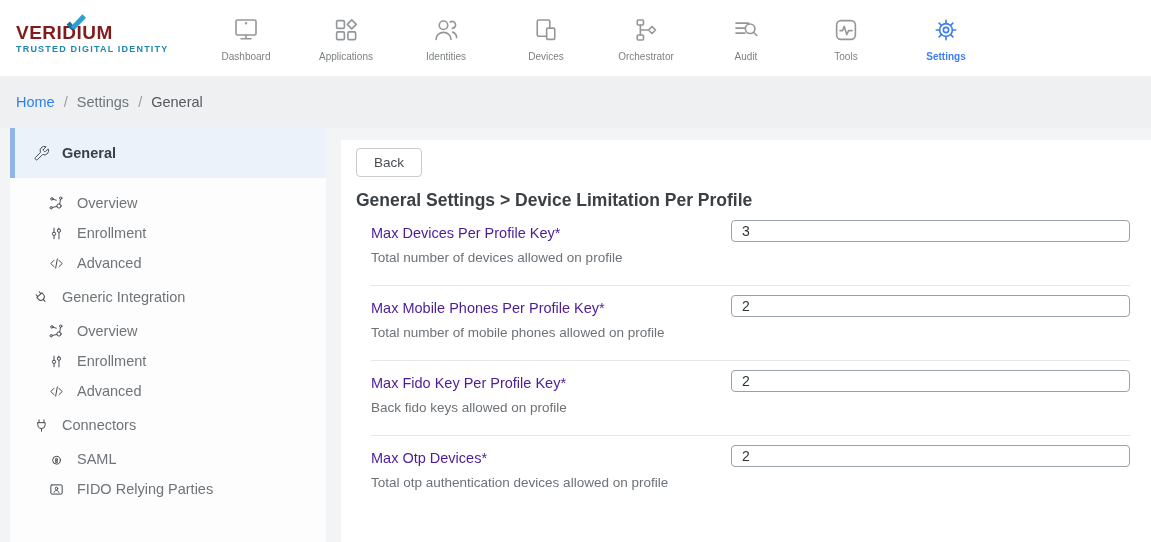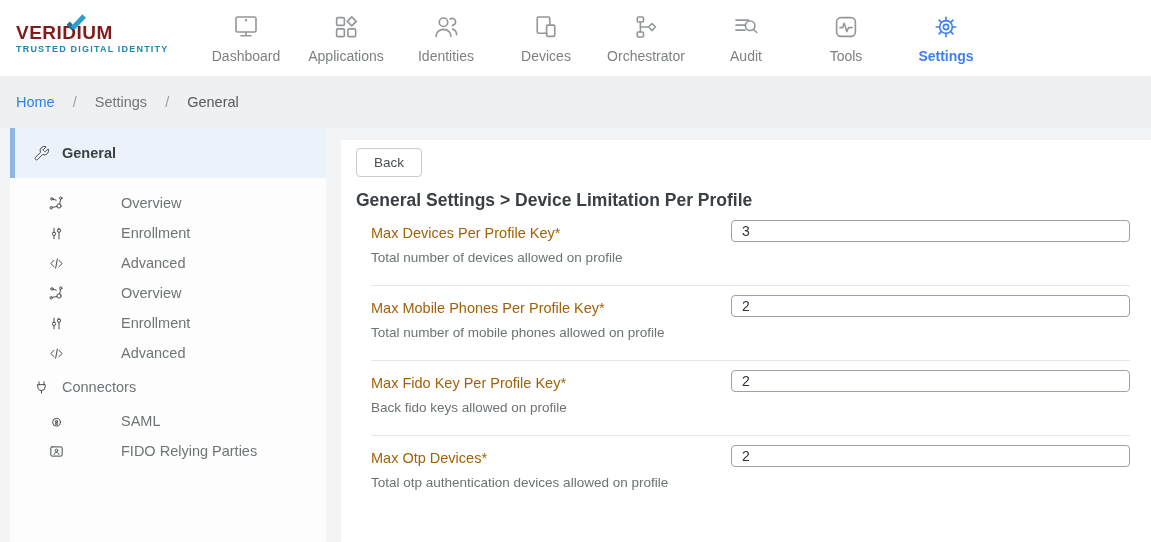--- a/index.html
+++ b/index.html
@@ -13,51 +13,51 @@
   .header{height:76px;background:#fff;display:flex;align-items:center;}
   .logo{margin-left:16px;width:158px;position:relative;cursor:pointer;}
   .logo-name{font-size:19px;font-weight:bold;color:#7f1d1d;letter-spacing:.5px;line-height:1;}
   .logo-check{position:absolute;left:50px;top:-9px;}
   .logo-tagline{font-size:9px;font-weight:bold;color:#1e87b0;letter-spacing:1.2px;margin-top:2px;}
 
   .top-nav{display:flex;margin-left:22px;}
   .nav-item{width:100px;display:flex;flex-direction:column;align-items:center;cursor:pointer;color:#94979a;}
   .nav-item .icon svg{width:30px;height:30px;display:block;}
   .nav-item .icon svg *{stroke:currentColor;fill:none;stroke-width:1.3;stroke-linecap:round;stroke-linejoin:round;}
-  .nav-label{font-size:14px;color:#7d8184;margin-top:6px;}
+  .nav-label{font-size:10px;color:#7d8184;margin-top:6px;}
   .nav-item.active{color:var(--accent);}
   .nav-item.active .nav-label{color:var(--accent);font-weight:bold;}
 
   
-  .breadcrumb{height:52px;background:#eef0f2;display:flex;align-items:center;padding-left:16px;font-size:14.5px;gap:9px;}
+  .breadcrumb{height:52px;background:#eef0f2;display:flex;align-items:center;padding-left:16px;font-size:14.5px;}
   .crumb{color:#70767b;}
   .crumb.link{color:var(--link);cursor:pointer;}
   .crumb.current{color:#55595e;}
   .crumb-sep{color:#9aa0a5;margin:0 9px;}
 
   
   .content{display:flex;height:414px;align-items:stretch;}
   .sidebar{width:316px;margin-left:10px;background:#fdfdfe;overflow:hidden;flex-shrink:0;}
   .side-item{display:flex;align-items:center;height:38px;padding-left:23px;font-size:14.5px;color:#6e7478;cursor:pointer;white-space:nowrap;}
-  .side-item.lvl1{padding-left:38px;height:30px;gap:44px;}
+  .side-item.lvl1{padding-left:38px;height:30px;}
   .side-item .icon{margin-right:12px;color:#45494e;display:flex;}
   .side-item .icon svg{width:17px;height:17px;display:block;}
   .side-item .icon svg *{stroke:currentColor;fill:none;stroke-width:1.4;stroke-linecap:round;stroke-linejoin:round;}
   .side-item.active{height:50px;background:var(--active-bg);border-left:5px solid var(--active-bar);padding-left:18px;color:#3a4045;font-weight:bold;margin-bottom:10px;}
   .ad-badge{font-size:8.5px;font-weight:bold;border:1.4px solid #3c4145;border-radius:2px;padding:1px 2px;color:#3c4145;margin-right:12px;line-height:1;}
 
   
   .main-card{flex:1;background:#fff;margin-left:15px;margin-top:12px;padding:8px 21px 0 15px;overflow:hidden;}
   .back-btn{padding:6px 17px;font-size:13.5px;color:#4a4e53;background:#fff;border:1px solid #c9cccf;border-radius:4px;cursor:pointer;font-family:inherit;text-align:center;}
   .page-title{font-size:17.5px;font-weight:bold;color:#3b4045;margin-top:13px;}
   .form{margin-left:15px;}
   .form-row{display:flex;height:75px;border-bottom:1px solid #e4e6e9;}
   .form-row:last-child{border-bottom:none;}
   .row-left{width:360px;padding-top:14px;flex-shrink:0;}
-  .row-label{font-size:14.5px;color:#a16207;}
+  .row-label{font-size:14.5px;color:#4c1d95;}
   .row-desc{font-size:13.5px;color:#6c7277;margin-top:9px;}
   .row-right{flex:1;padding-top:9px;}
   .row-input{width:100%;height:22px;border:1px solid #9aa1a8;border-radius:4px;padding:0 10px;font-size:14px;color:#2f3338;font-family:inherit;background:#fff;}
 </style>
 </head>
 <body>
 
 <div class="header">
   <div class="logo">
     <div class="logo-name">VERIDIUM</div>
@@ -193,20 +193,30 @@
         </span>
         <span>Enrollment</span>
       </div>
       <div class="side-item lvl1">
         <span class="icon">
           <svg viewBox="0 0 24 24">
             <path d="M8.5 7.5L4 12l4.5 4.5M15.5 7.5L20 12l-4.5 4.5M13.2 5.5l-2.4 13"></path>
           </svg>
         </span>
         <span>Advanced</span>
+      </div>
+      <div class="side-item">
+        <span class="icon">
+          <svg viewBox="0 0 24 24">
+            <g transform="rotate(-42 12 12)">
+              <path d="M9 4v3.5M15 4v3.5M7.2 7.5h9.6v3.2a4.8 4.8 0 0 1-9.6 0zM12 15.5V19.5"></path>
+            </g>
+          </svg>
+        </span>
+        <span>Generic Integration</span>
       </div>
       <div class="side-item lvl1">
         <span class="icon">
           <svg viewBox="0 0 24 24">
             <circle cx="5.5" cy="5.5" r="1.7"></circle>
             <circle cx="18" cy="4.5" r="1.7"></circle>
             <circle cx="4.5" cy="18" r="1.7"></circle>
             <circle cx="15.5" cy="15.5" r="3"></circle>
             <path d="M7.1 6.1l4.6 1.2M17.6 6.2l-1 6.4M6.2 17.4l6.3-1.1"></path>
           </svg>

